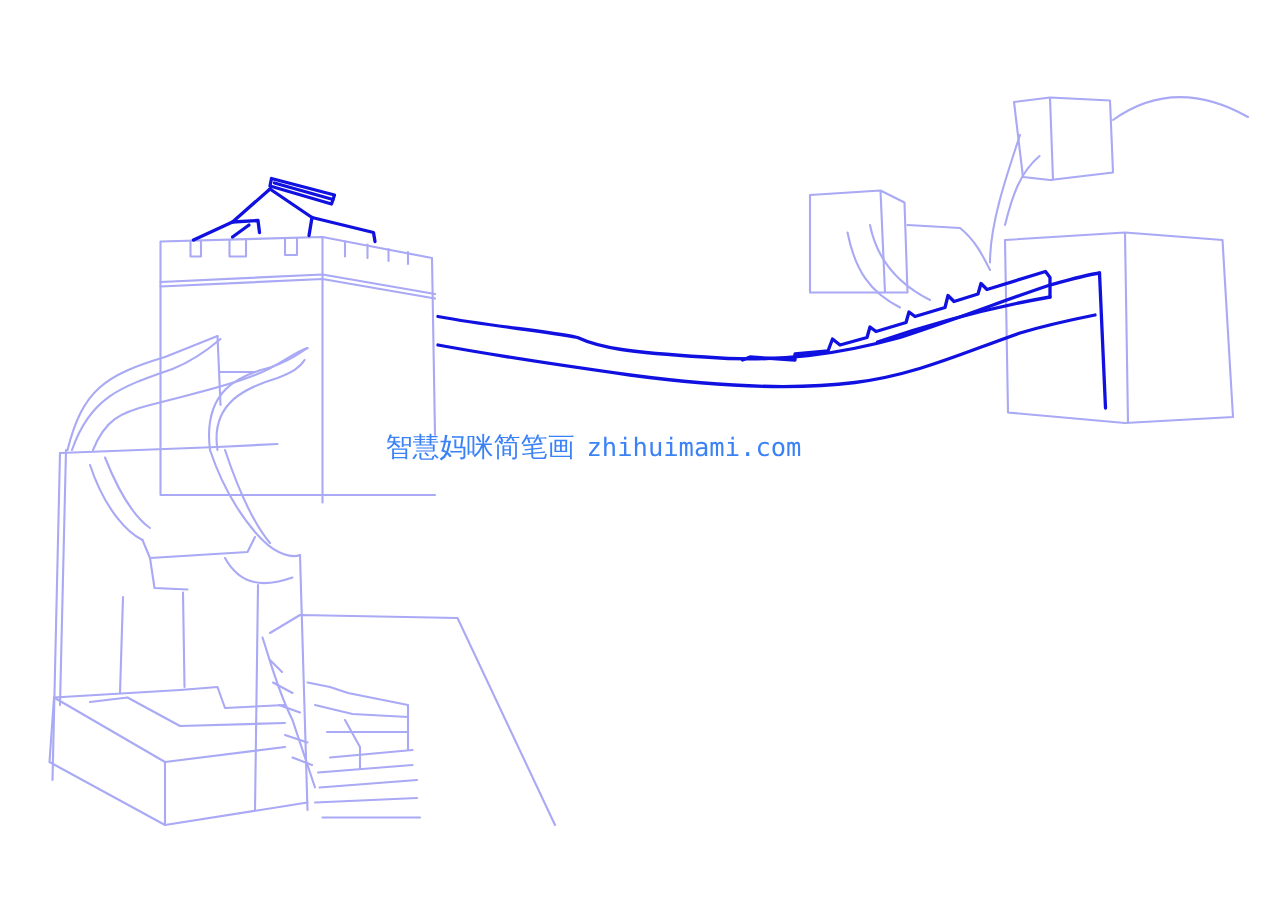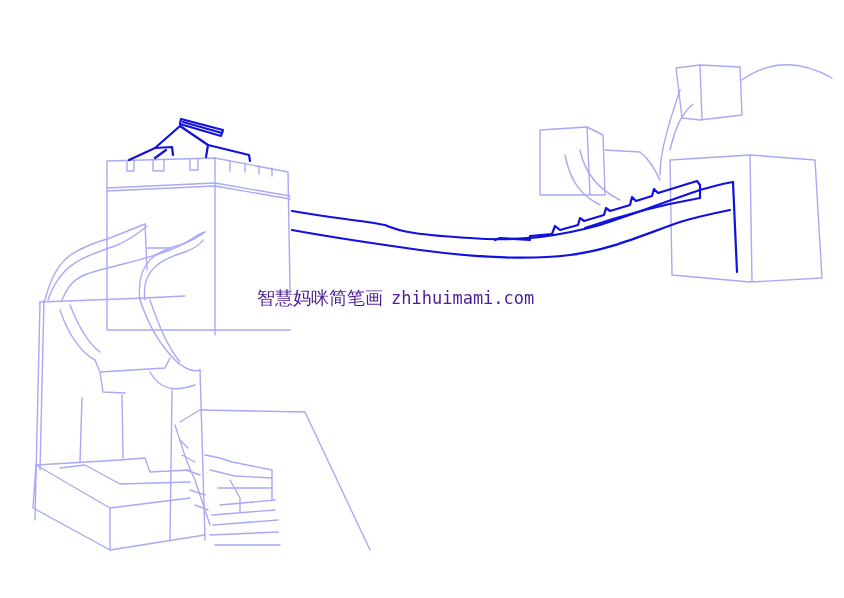--- a/index.html
+++ b/index.html
@@ -1,20 +1,20 @@
 <!DOCTYPE html>
 <html><head>
 <meta charset="utf-8">
 <style>
   html, body { margin:0; padding:0; background:#ffffff; }
   .canvas { position:relative; width:844px; height:598px; overflow:hidden; background:#fff; }
   svg { position:absolute; left:0; top:0; }
   .light { fill:none; stroke:#a9a9f5; stroke-width:1.4; stroke-linejoin:round; stroke-linecap:round; }
   .dark { fill:none; stroke:#1010e0; stroke-width:2.2; stroke-linejoin:round; stroke-linecap:round; }
-  .watermark { position:absolute; left:257px; top:286px; font-family:"DejaVu Sans", sans-serif; font-size:18px; color:#4c1d95; white-space:nowrap; }
+  .watermark { position:absolute; left:257px; top:286px; font-family:"DejaVu Sans", sans-serif; font-size:18px; color:#3b82f6; white-space:nowrap; }
   .watermark .domain { font-family:"DejaVu Sans Mono", monospace; font-size:17px; margin-left:8px; }
 </style>
 </head>
 <body>
 
 <div class="canvas">
   <svg width="844" height="598" viewBox="0 0 844 598">
 
     <g class="light">
 

